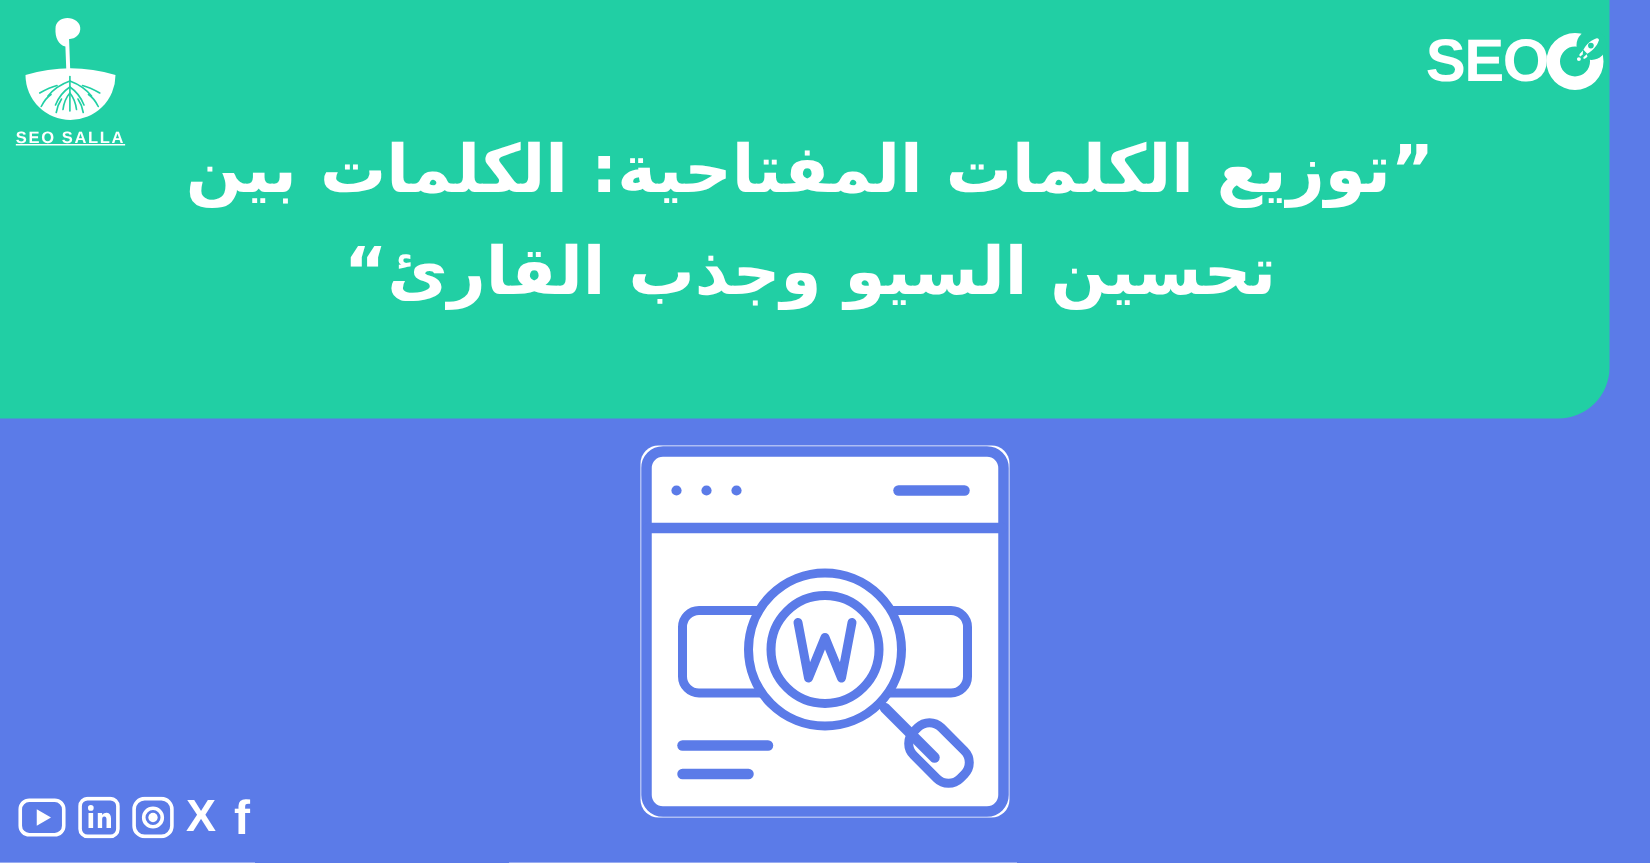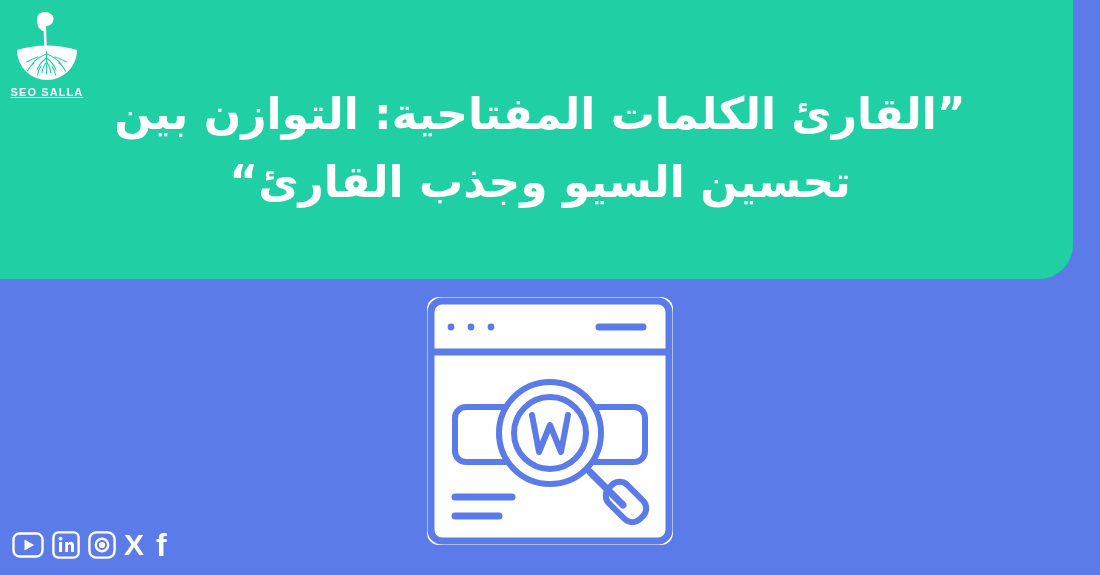--- a/index.html
+++ b/index.html
@@ -165,22 +165,41 @@
         <path d="M47 51 C51 52, 55 54, 58.5 56"></path>
         <path d="M26 57 C23 59, 21 62, 19.5 65"></path>
         <path d="M51 57 C54 59, 56 62, 57.5 65"></path>
         <path d="M33 60 C31 63, 30 66, 29.5 69"></path>
         <path d="M44 60 C46 63, 47 66, 47.5 69"></path>
       </g>
     </svg>
     <div class="logo-text">SEO SALLA</div>
   </div>
 
-
-  <div id="headline">”القارئ الكلمات المفتاحية: التوازن بين
+  <div id="seo-wordmark">
+    <span class="seo-letters">SEO</span>
+    <svg class="rocket-badge" viewBox="0 0 44 44" xmlns="http://www.w3.org/2000/svg">
+
+      <path d="M22 3 a19 19 0 1 0 19 19 a19 19 0 0 0 -19 -19 z
+               M22 12 a10 10 0 1 1 -10 10 a10 10 0 0 1 10 -10 z" fill="#ffffff" fill-rule="evenodd"></path>
+
+      <circle cx="33" cy="11" r="10" fill="#21cfa4"></circle>
+
+      <path d="M36.5 6.5 C33 7.5, 29.5 10.5, 27.6 14.2 L30.2 16.8 C33.9 14.9, 36.9 11.4, 37.9 7.9 C38.1 7.0, 37.4 6.3, 36.5 6.5 Z" fill="#ffffff"></path>
+
+      <path d="M27.3 14.6 L25.4 16.6 C24.7 17.3, 24.8 18.3, 25.5 18.6 L27.2 17.3 Z" fill="#ffffff"></path>
+      <path d="M29.8 17.1 L27.8 19.0 C27.1 19.7, 27.9 20.6, 28.6 20.1 L30.3 18.8 Z" fill="#ffffff"></path>
+
+      <circle cx="32.6" cy="11.4" r="1.9" fill="#21cfa4"></circle>
+
+      <circle cx="24.6" cy="20.4" r="1.3" fill="#ffffff"></circle>
+    </svg>
+  </div>
+
+  <div id="headline">”توزيع الكلمات المفتاحية: الكلمات بين
 تحسين السيو وجذب القارئ“</div>
 
   <div id="illustration-card">
     <svg width="246" height="248" viewBox="0 0 246 248" xmlns="http://www.w3.org/2000/svg">
       <g stroke="#5b7be8" fill="none" stroke-linecap="round" stroke-linejoin="round">
 
         <rect x="4" y="4" width="238" height="240" rx="11" stroke-width="7"></rect>
 
         <line x1="5" y1="55" x2="241" y2="55" stroke-width="7"></line>
 

